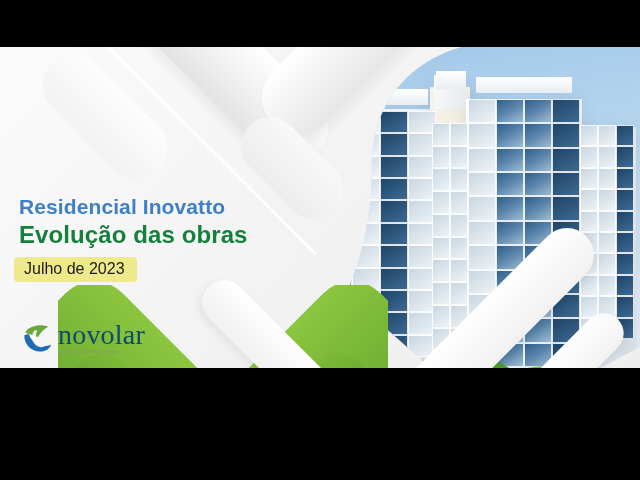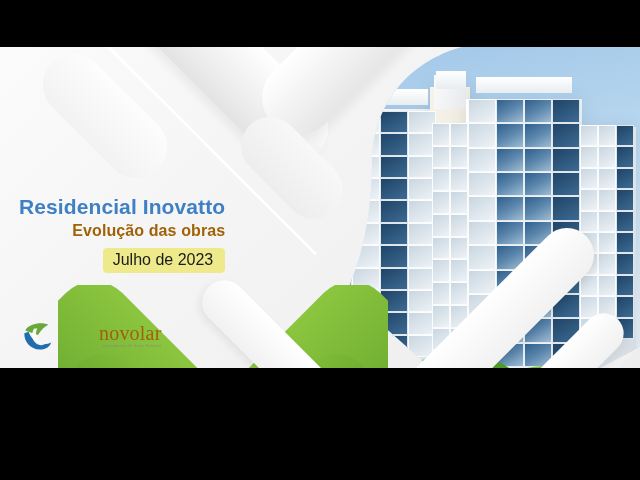--- a/index.html
+++ b/index.html
@@ -1,18 +1,18 @@
 <!DOCTYPE html>
 <html><head>
 <meta charset="utf-8">
 <style>
   html,body{margin:0;padding:0;background:#000;}
   body{width:640px;height:480px;overflow:hidden;font-family:"Liberation Sans",sans-serif;}
 
-  #stage{position:relative;width:640px;height:424px;background:#000;overflow:hidden;text-align:right;}
+  #stage{position:relative;width:640px;height:424px;background:#000;overflow:hidden;}
 
   
   .bar{position:absolute;left:0;width:640px;background:#000;z-index:90;}
   #bar-top{top:0;height:47px;}
   #bar-bottom{bottom:0;height:56px;}
 
   
   #slide{position:absolute;left:0;top:47px;width:640px;height:377px;overflow:hidden;
          background:#f6f6f6;}
 
@@ -114,31 +114,31 @@
     background:linear-gradient(180deg,#ffffff 0%,#f1f1f1 100%);
     box-shadow:0 4px 9px rgba(0,0,0,.07);}
   #wb-1{width:300px;height:54px;left:330px;top:268px;transform:rotate(-45deg);}
   #wb-2{width:220px;height:40px;left:430px;top:330px;transform:rotate(-45deg);}
   #wb-3{width:210px;height:44px;left:178px;top:292px;transform:rotate(45deg);}
 
   
   #text-block{position:absolute;left:19px;top:148px;z-index:40;}
   #title{font-size:21px;font-weight:bold;color:#3f7fc4;letter-spacing:.1px;
     line-height:1.12;white-space:nowrap;}
-  #subtitle{font-size:16px;font-weight:bold;color:#a16207;letter-spacing:.1px;
+  #subtitle{font-size:24px;font-weight:bold;color:#15803d;letter-spacing:.1px;
     line-height:1.2;margin-top:2px;white-space:nowrap;}
   #date-badge{display:inline-block;margin-top:8px;margin-left:-5px;
     background:#eeea8c;color:#1b1b1b;font-size:16px;padding:3px 12px 4px 10px;
     border-radius:4px;white-space:nowrap;}
 
   
   #logo{position:absolute;left:22px;top:274px;z-index:40;display:flex;align-items:center;gap:6px;}
   #logo-mark{width:30px;height:30px;flex:0 0 auto;}
   #logo-text-wrap{display:flex;flex-direction:column;line-height:1;}
-  #logo-word{font-family:"Liberation Serif",serif;font-size:20px;color:#a16207;letter-spacing:.2px;margin-left:41px;}
+  #logo-word{font-family:"Liberation Serif",serif;font-size:28px;color:#0c4a6e;letter-spacing:.2px;}
   #logo-tag{font-size:3.6px;color:#8a8a8a;letter-spacing:.25px;margin-top:2px;white-space:nowrap;}
 </style>
 </head>
 <body>
 
 <div id="stage">
 
   <div id="slide">
 
     <div id="bg-base"></div>

